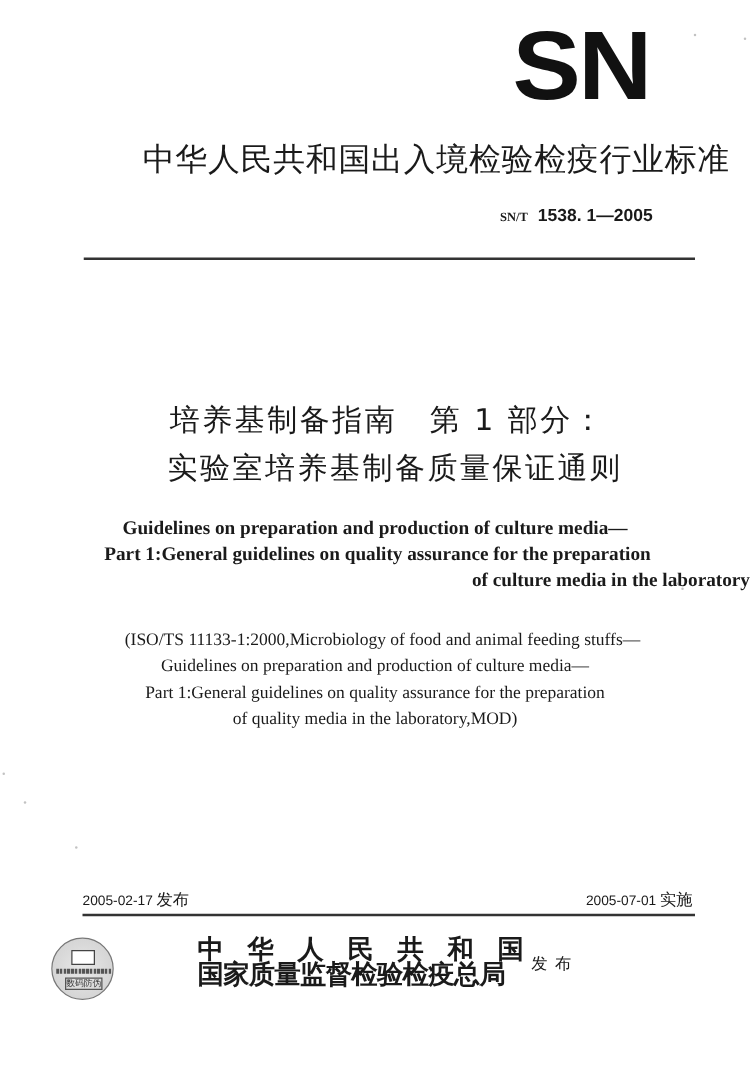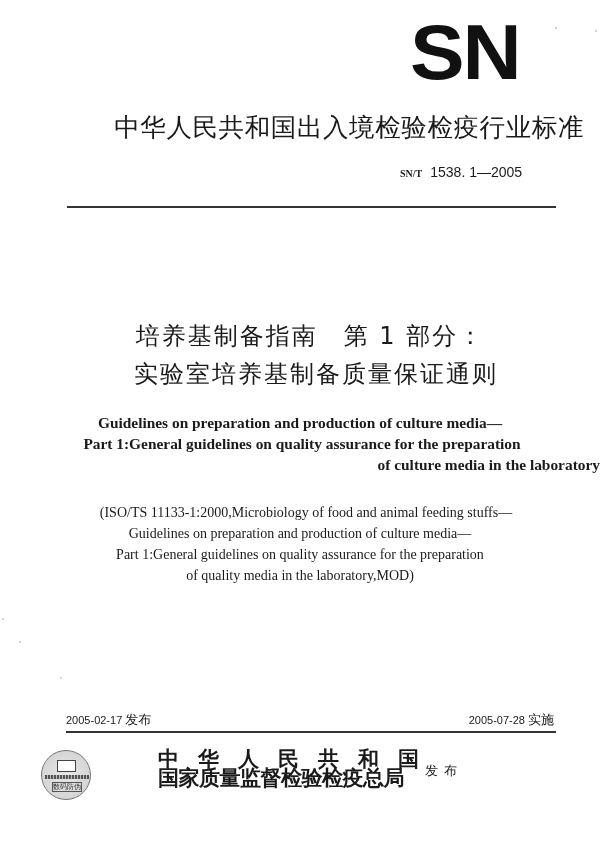--- a/index.html
+++ b/index.html
@@ -55,20 +55,21 @@
     }
     .std-number .prefix {
       font-family: "Liberation Serif", serif;
       font-weight: bold;
       font-size: 10px;
     }
     .std-number .num {
       font-family: "Liberation Sans", sans-serif;
       font-size: 14px;
       margin-left: 8px;
+      font-weight: bold;
     }
 
     .rule-top {
       left: 67px;
       top: 206px;
       width: 489px;
       height: 2px;
       background: #333;
     }
 
@@ -192,21 +193,21 @@
       font-family: "DejaVu Serif", serif;
       font-weight: bold;
       font-size: 21px;
       line-height: 22px;
       letter-spacing: 19px;
       white-space: nowrap;
     }
     .publisher-2 {
       left: 158px;
       top: 769px;
-      font-family: Liberation Mono, monospace;
+      font-family: Liberation Sans, sans-serif;
       font-weight: bold;
       font-size: 21px;
       line-height: 22px;
       letter-spacing: -0.5px;
       white-space: nowrap;
     }
     .publish-label {
       left: 425px;
       top: 762px;
       font-size: 13px;
@@ -248,21 +249,21 @@
 
 <div class="abs iso-ref iso-1">(ISO/TS 11133-1:2000,Microbiology of food and animal feeding stuffs—</div>
 <div class="abs iso-ref iso-2">Guidelines on preparation and production of culture media—</div>
 <div class="abs iso-ref iso-3">Part 1:General guidelines on quality assurance for the preparation</div>
 <div class="abs iso-ref iso-4">of quality media in the laboratory,MOD)</div>
 
 <div class="abs issue-date">
   <span class="d">2005-02-17</span><span class="w">发布</span>
 </div>
 <div class="abs impl-date">
-  <span class="d">2005-07-28</span><span class="w">实施</span>
+  <span class="d">2005-07-01</span><span class="w">实施</span>
 </div>
 
 <div class="abs rule-bottom"></div>
 
 <div class="abs seal">
   <div class="seal-box"></div>
   <div class="seal-band"></div>
   <div class="seal-text">数码防伪</div>
 </div>
 

